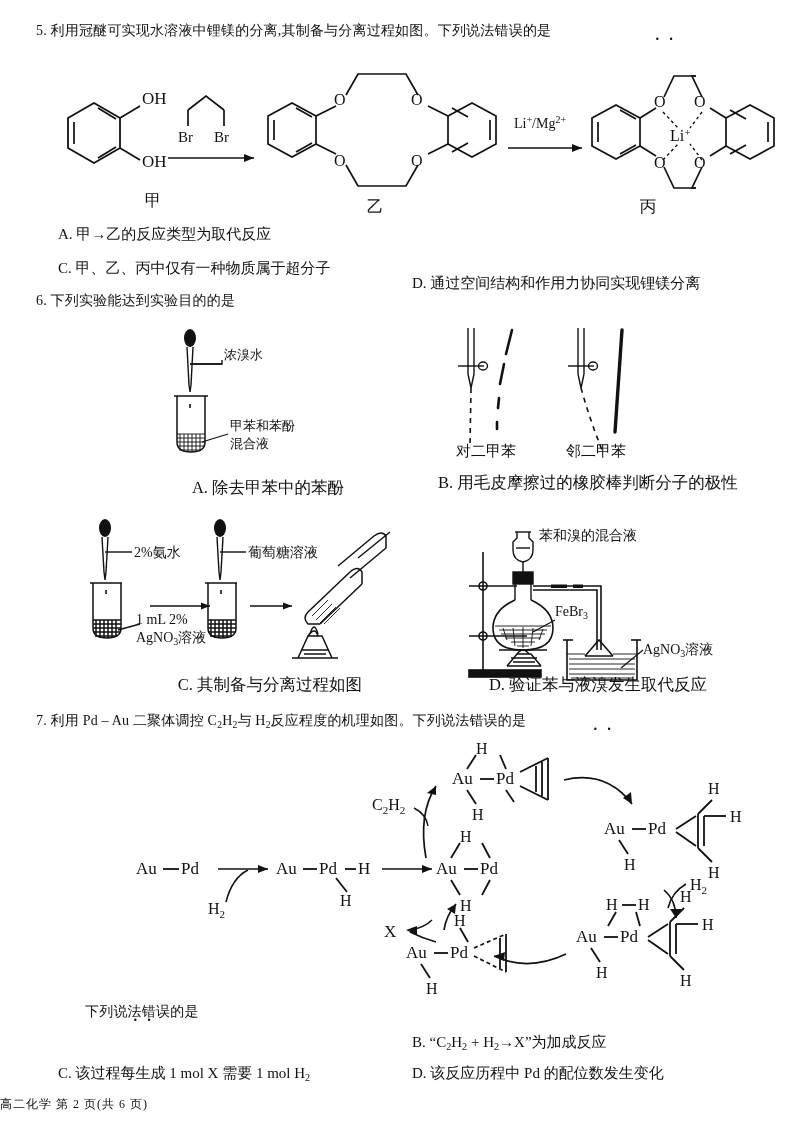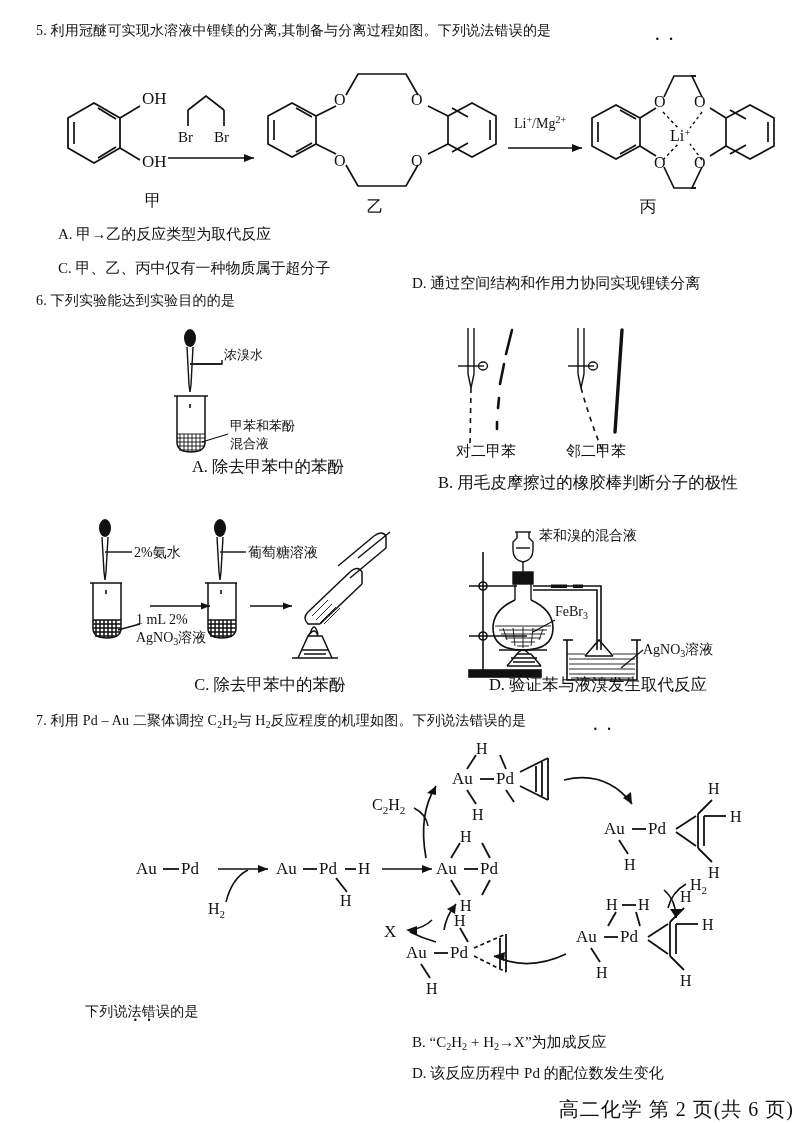--- a/index.html
+++ b/index.html
@@ -24,22 +24,22 @@
   .opt {
     position:absolute;
     font-size:15px;
     white-space:nowrap;
   }
   .dotted-under { position:absolute; font-size:20px; letter-spacing:7px; color:#111; }
   sub { font-size:0.68em; vertical-align:-0.28em; }
   sup { font-size:0.68em; vertical-align:0.45em; }
 
   .footer {
-    position:absolute; left:0; right:0; text-align:right;
-    font-size:20px; letter-spacing:1px;
+    position:absolute; left:0; right:11px; text-align:left;
+    font-size:12px; letter-spacing:1px;
   }
 
   
   .fig { position:absolute; }
   .fig svg { display:block; overflow:visible; }
   text { font-family:"Liberation Serif", serif; fill:#111; }
 
   .cap {
     position:absolute; font-size:16.5px; white-space:nowrap; text-align:center;
   }
@@ -181,21 +181,21 @@
       <path d="M40,74 L40,78" stroke="#111" stroke-width="1.6"></path>
 
       <g stroke="#111" stroke-width="1.3" fill="none">
         <path d="M52,112 L78,104"></path>
       </g>
       <text class="lbl" x="74" y="29" font-size="14">浓溴水</text>
       <text class="lbl" x="80" y="100" font-size="14">甲苯和苯酚</text>
       <text class="lbl" x="80" y="118" font-size="14">混合液</text>
     </svg>
   </div>
-  <div class="cap" style="left:148px; top:456px; width:240px;">A. 除去甲苯中的苯酚</div>
+  <div class="cap" style="left:148px; top:477px; width:240px;">A. 除去甲苯中的苯酚</div>
 
   <div class="fig" style="left:450px; top:328px;">
     <svg width="260" height="130" viewBox="0 0 260 130">
 
       <g stroke="#111" stroke-width="1.4" fill="none">
         <path d="M18,0 L18,46"></path>
         <path d="M24,0 L24,46"></path>
         <path d="M18,46 L21,60 L24,46"></path>
 
         <path d="M8,38 L34,38"></path>
@@ -308,21 +308,21 @@
       <g stroke="#111" stroke-width="1.5" fill="none">
         <path d="M222,138 L268,138"></path>
         <path d="M228,138 L238,116 L252,116 L262,138"></path>
         <path d="M238,116 Q245,106 248,116"></path>
 
         <path d="M240,114 Q244,100 248,114"></path>
         <path d="M232,130 L258,130 M234,134 L256,134"></path>
       </g>
     </svg>
   </div>
-  <div class="cap" style="left:140px; top:674px; width:260px;">C. 除去甲苯中的苯酚</div>
+  <div class="cap" style="left:140px; top:674px; width:260px;">C. 其制备与分离过程如图</div>
 
   <div class="fig" style="left:455px; top:512px;margin-top:16px;">
     <svg width="320" height="162" viewBox="0 0 320 162">
 
       <g stroke="#111" stroke-width="1.6" fill="none">
         <path d="M28,24 L28,142"></path>
         <path d="M14,148 L86,148"></path>
         <path d="M14,148 Q14,142 20,142 L80,142 Q86,142 86,148" fill="#111" stroke="none"></path>
         <rect x="14" y="142" width="72" height="7" fill="#111"></rect>
 
@@ -576,17 +576,18 @@
       </g>
       <polygon points="420,162 411,167 419,172" fill="#111"></polygon>
     </svg>
   </div>
 
   <div class="qline" style="left:58px; top:1003px;margin-left:27px;">下列说法错误的是</div>
   <div class="dotted-under" style="left:132px; top:1009px;">··</div>
 
   <div class="opt" style="left:58px; top:1092px;margin-top:44px;">A. X 能发生加聚反应</div>
   <div class="opt" style="left:412px; top:1033px;">B. “C<sub>2</sub>H<sub>2</sub> + H<sub>2</sub>→X”为加成反应</div>
+  <div class="opt" style="left:58px; top:1064px;">C. 该过程每生成 1 mol X 需要 1 mol H<sub>2</sub></div>
   <div class="opt" style="left:412px; top:1064px;">D. 该反应历程中 Pd 的配位数发生变化</div>
 
   <div class="footer" style="top:1096px;">高二化学   第 2 页(共 6 页)</div>
 
 </div>
 
 </body></html>

